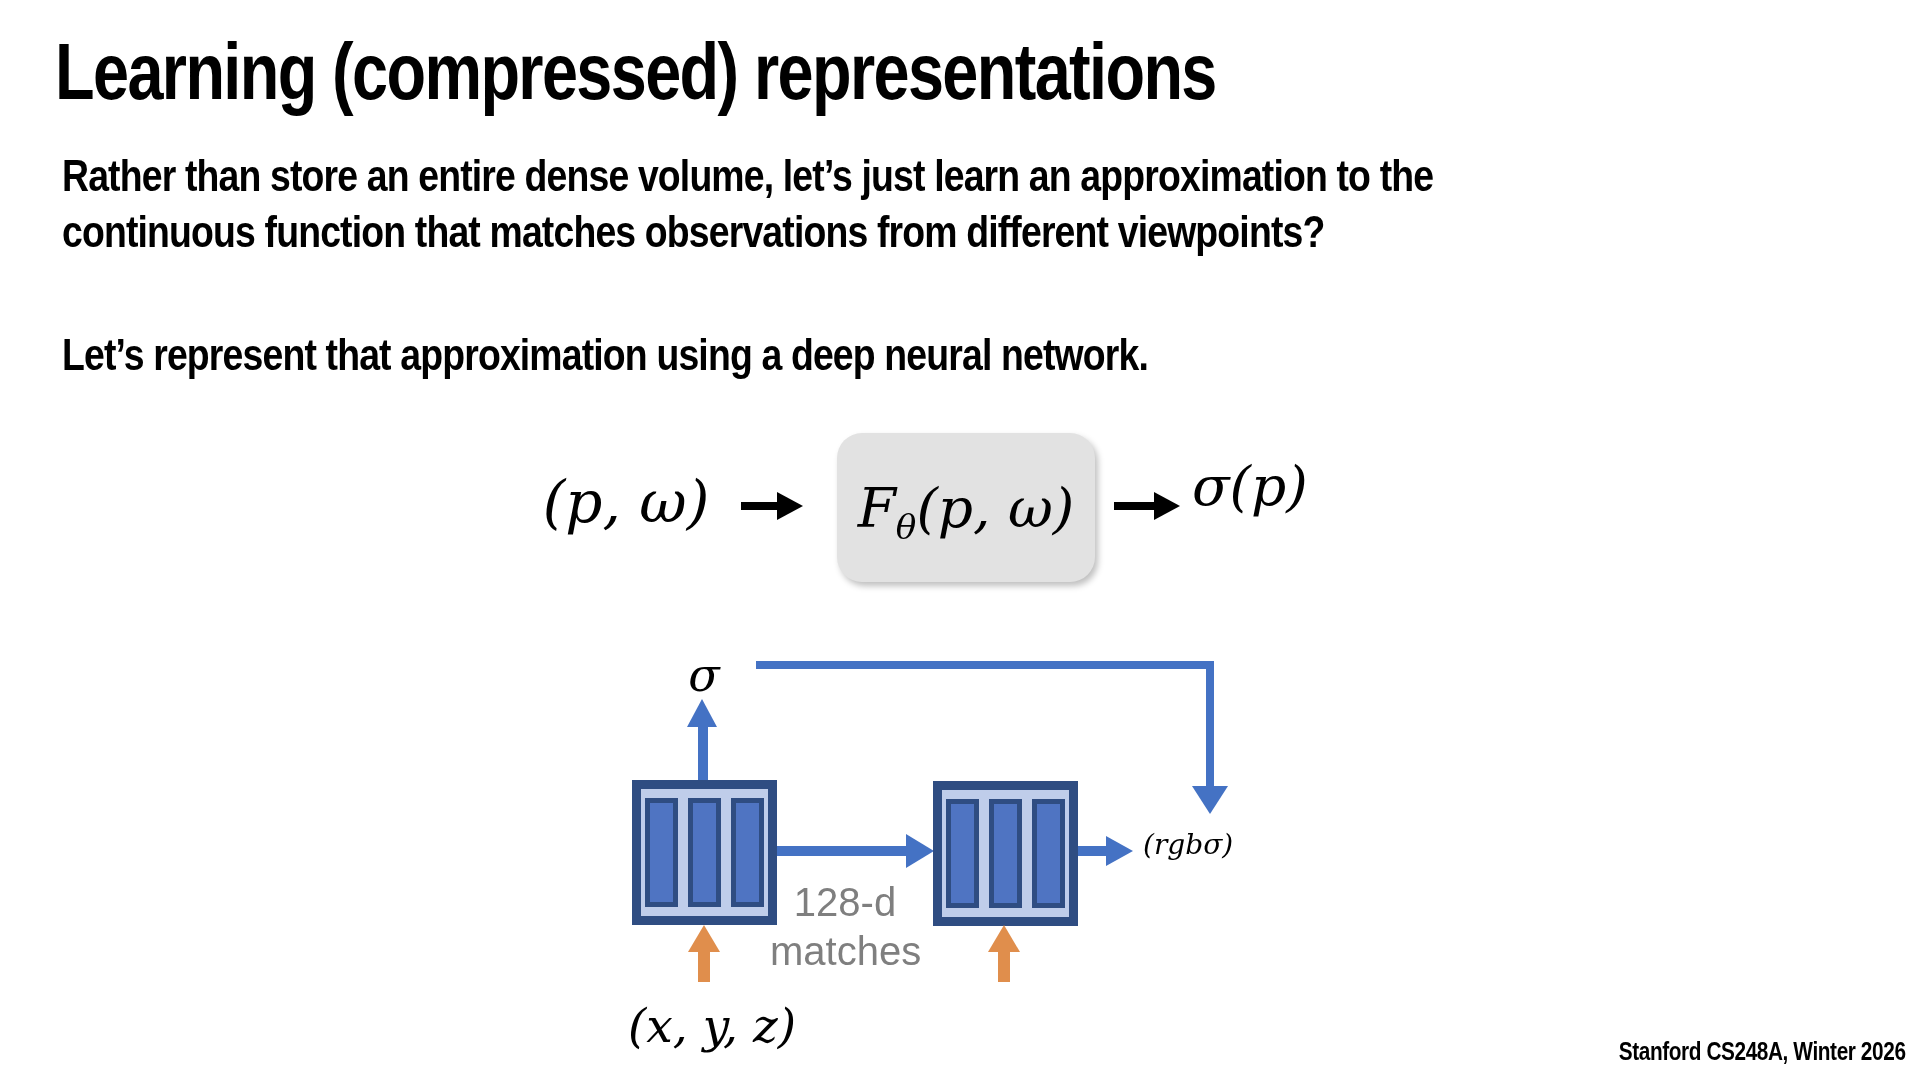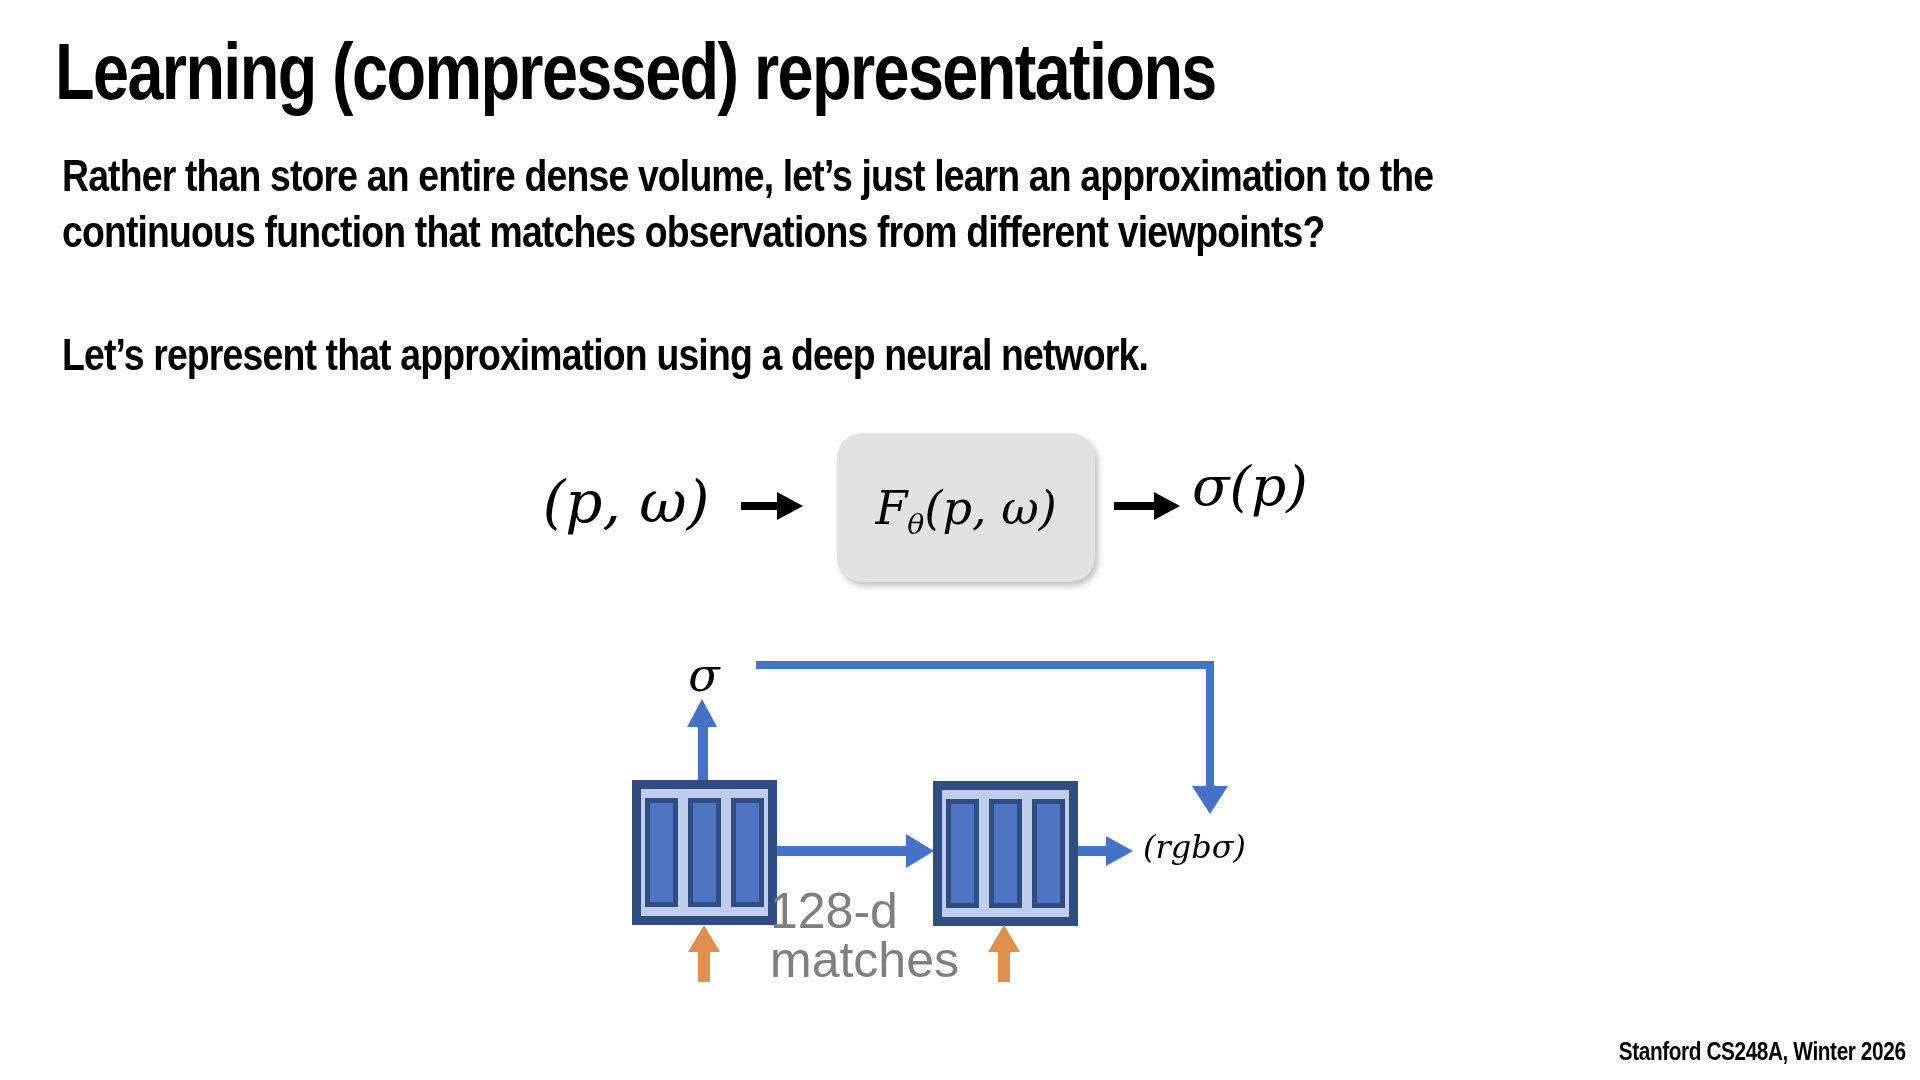--- a/index.html
+++ b/index.html
@@ -80,21 +80,21 @@
     left: 837px;
     top: 433px;
     width: 258px;
     height: 149px;
     background: var(--box-gray, #E2E2E2);
     border-radius: 25px;
     box-shadow: 3px 4px 6px rgba(0,0,0,0.25);
     display: flex;
     align-items: center;
     justify-content: center;
-    font-size: 46px;
+    font-size: 55px;
   }
   .f-box sub { font-size: 0.62em; line-height: 0; }
   .f-out {
     position: absolute;
     left: 1192px;
     top: 424px;
     font-size: 55px;
     line-height: 77px;
     white-space: nowrap;
   }
@@ -166,33 +166,33 @@
   #out-shaft { left: 1078px; top: 846px; width: 28px; height: 10px; }
   #out-head  { left: 1106px; top: 836px; width: 0; height: 0;
                border-left: 27px solid var(--arrow-blue, #4472C4);
                border-top: 15px solid transparent;
                border-bottom: 15px solid transparent; }
 
   .rgb-label {
     position: absolute;
     left: 1143px;
     top: 828px;
-    font-size: 32px;
+    font-size: 28px;
     white-space: nowrap;
   }
   .vec-label {
     position: absolute;
     left: 770px;
     top: 878px;
     width: 150px;
-    font-size: 50px;
+    text-align: center;
+    font-size: 40px;
     line-height: 49px;
     color: var(--muted-gray, #7F7F7F);
     font-family: "Liberation Sans", sans-serif;
-    margin-top: 9px;
   }
   .vec-label .line { display: block; }
 
   .orange-head { width: 0; height: 0;
                  border-left: 16px solid transparent;
                  border-right: 16px solid transparent;
                  border-bottom: 27px solid var(--arrow-orange, #E08E4C); }
   .orange-shaft { background: var(--arrow-orange, #E08E4C); }
   #o1-head  { left: 688px; top: 925px; }
   #o1-shaft { left: 698px; top: 952px; width: 12px; height: 30px; }
@@ -280,16 +280,17 @@
   <div class="vec-label">
     <span class="line">128-d</span>
     <span class="line">matches</span>
   </div>
 
   <div class="shape orange-head" id="o1-head"></div>
   <div class="shape orange-shaft" id="o1-shaft"></div>
   <div class="shape orange-head" id="o2-head"></div>
   <div class="shape orange-shaft" id="o2-shaft"></div>
 
+  <div class="xyz-label math">(x, y, z)</div>
 
   <div class="footer">Stanford CS248A, Winter 2026</div>
 
 </div>
 
 </body></html>

